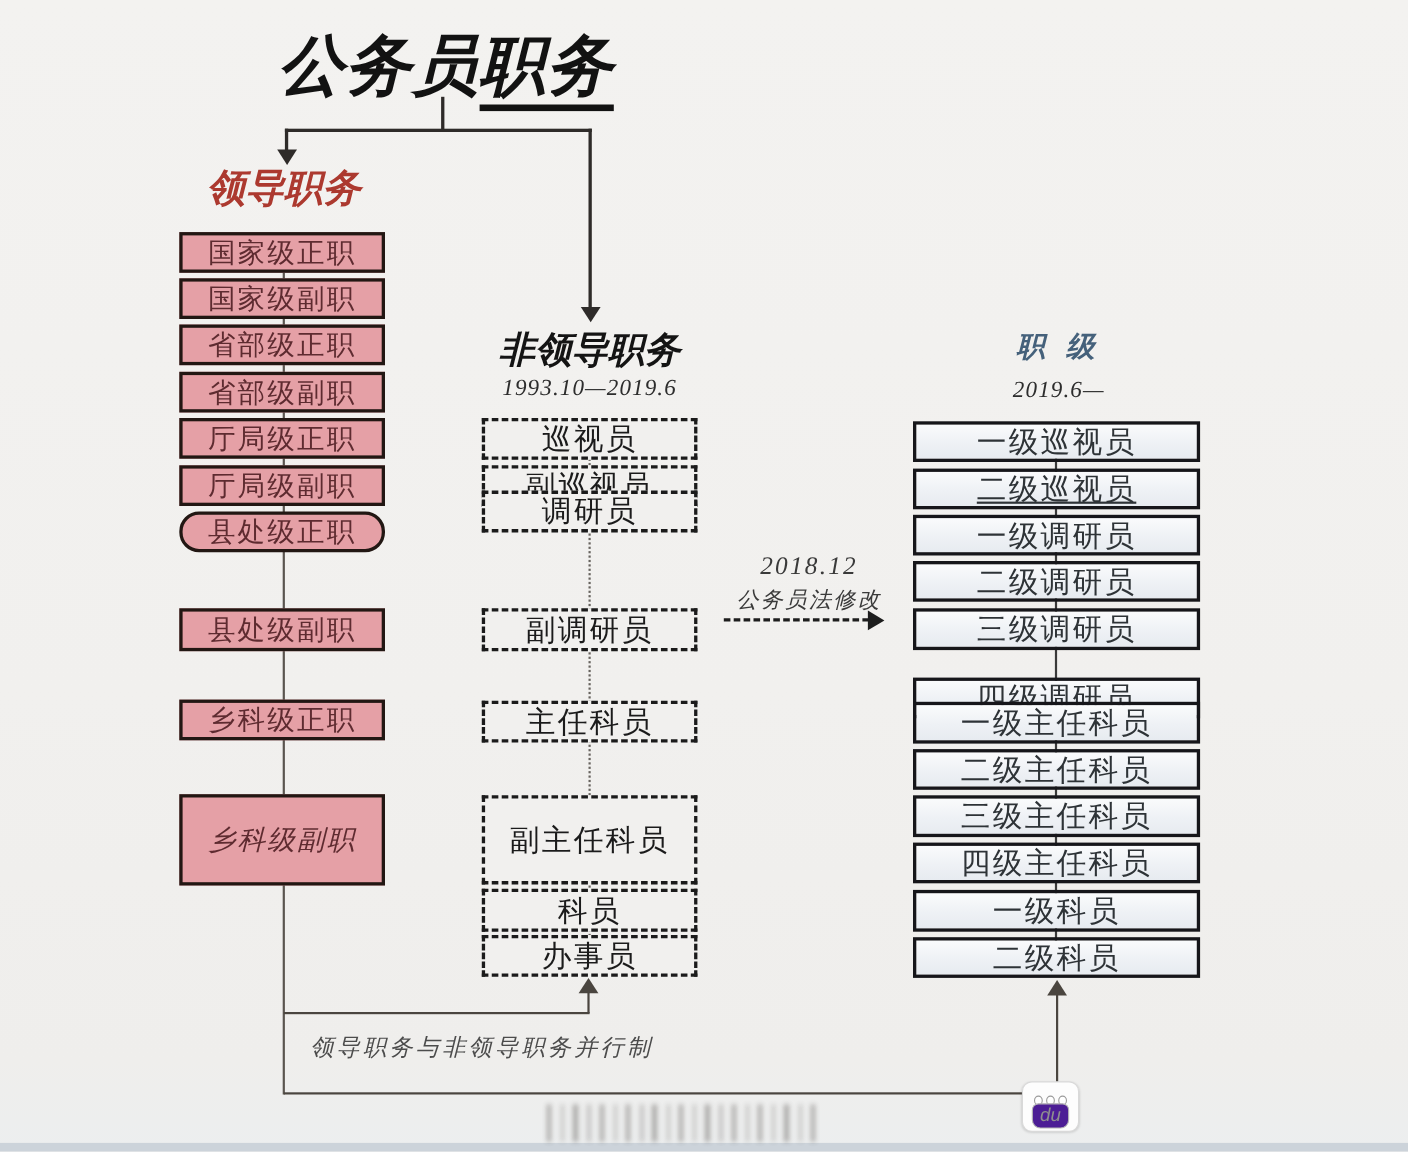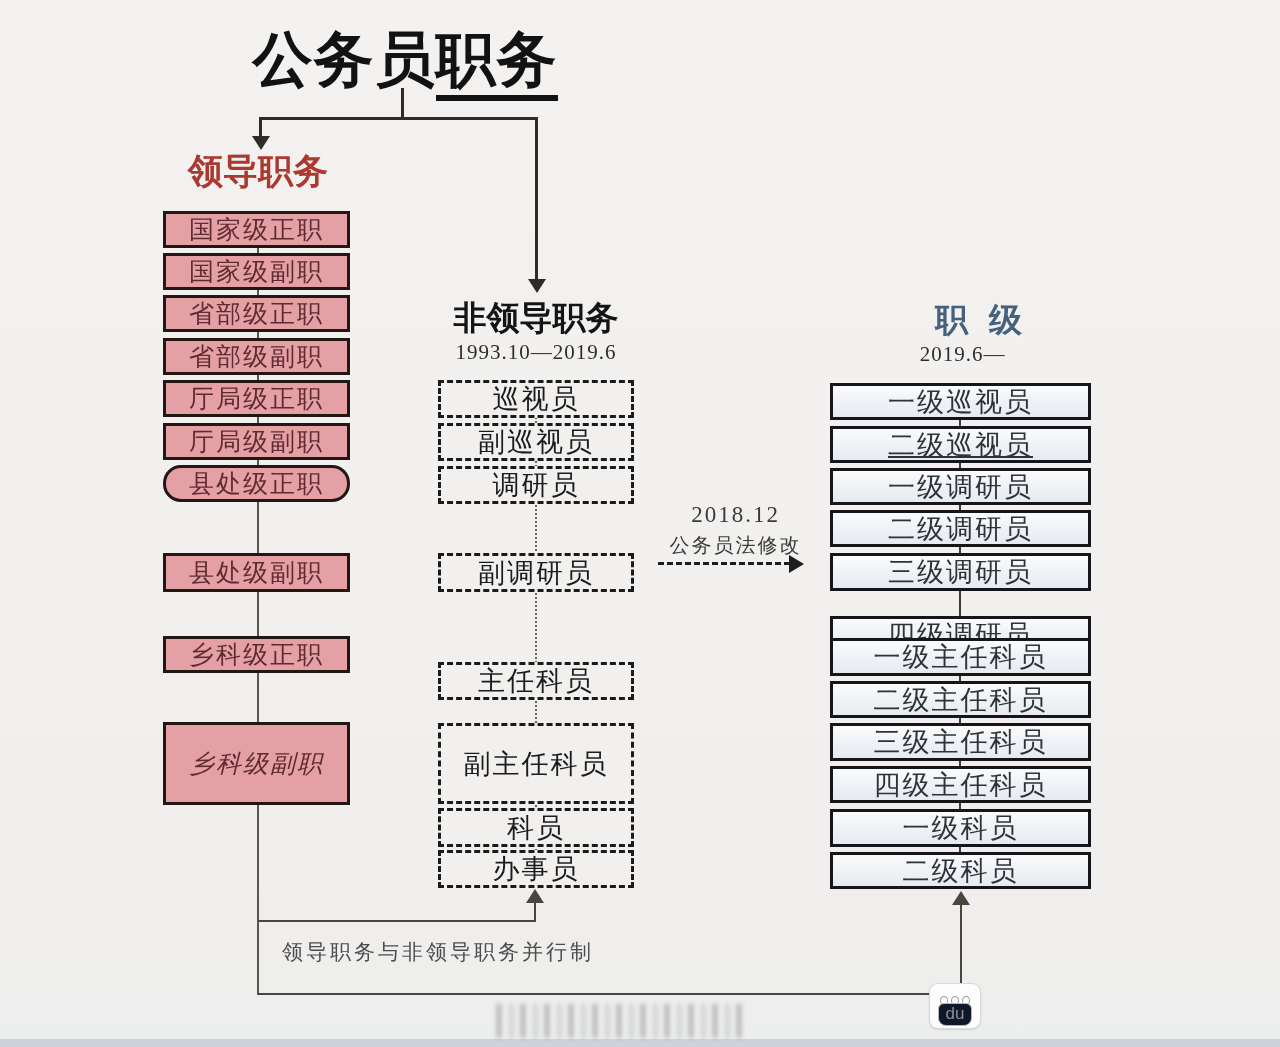--- a/index.html
+++ b/index.html
@@ -7,42 +7,42 @@
     font-family:"Liberation Sans", sans-serif;
     background:#e9e8e6;
   }
   .canvas{
     position:relative;
     width:1280px;height:1047px;
     margin:0 auto;
     background:linear-gradient(180deg,#f3f2f0 0%,#f1f0ee 60%,#efeeec 92%,#eceeef 100%);
     overflow:hidden;
   }
-  .abs{position:absolute;}
+  .abs{position:absolute;font-style:italic;}
   
   .main-title{
     left:225px;top:20px;width:360px;
     text-align:center;
     font-size:60px;font-weight:900;color:#121212;
     letter-spacing:1px;white-space:nowrap;
   }
   .main-title .u{border-bottom:6px solid #121212;padding-bottom:2px;}
   
   .line{background:#2e2b29;z-index:1;}
   .spine{z-index:0;}
   .arrow-down{width:0;height:0;border-left:9px solid transparent;border-right:9px solid transparent;border-top:14px solid #2e2b29;z-index:1;}
   .arrow-up{width:0;height:0;border-left:9px solid transparent;border-right:9px solid transparent;border-bottom:14px solid #4a453f;z-index:1;}
   .arrow-right{width:0;height:0;border-top:9px solid transparent;border-bottom:9px solid transparent;border-left:15px solid #1d1d1d;z-index:1;}
   .dashed-h{border-top:3px dashed #1d1d1d;background:none;}
   .dotted-v{width:0;border-left:2px dotted #67635e;background:none;}
   
   .col-header{font-weight:900;text-align:center;white-space:nowrap;}
   .hdr-lead{left:160px;top:148px;width:196px;font-size:35px;color:#ac392f;}
   .hdr-nonlead{left:425px;top:296px;width:222px;font-size:33px;color:#141414;text-align:center;}
-  .hdr-rank{left:874px;top:298px;width:215px;font-size:33px;color:#45617b;letter-spacing:6px;}
+  .hdr-rank{left:855px;top:298px;width:215px;font-size:26px;color:#45617b;letter-spacing:6px;}
   .subtitle{font-family:"Liberation Serif", serif;font-size:21px;color:#2d2d2d;text-align:center;letter-spacing:1px;white-space:nowrap;}
   .sub-nonlead{left:425px;top:340px;width:222px;}
   .sub-rank{left:855px;top:342px;width:215px;}
   
   .lbox{
     position:absolute;left:163px;width:187px;
     background:#e5a0a6;border:3px solid #221713;
     color:#5e2b30;font-size:25px;letter-spacing:2px;
     display:flex;align-items:center;justify-content:center;
     z-index:2;box-sizing:border-box;white-space:nowrap;
@@ -86,21 +86,21 @@
     left:929px;top:983px;width:50px;height:44px;z-index:3;
     background:#fdfdfd;border:1px solid #d9d9d9;border-radius:9px;
     box-shadow:0 1px 2px rgba(0,0,0,.12);
     display:flex;flex-direction:column;align-items:center;justify-content:flex-end;
   }
   .baidu-badge .paw{display:flex;gap:3px;margin-bottom:-2px;}
   .baidu-badge .paw i{width:6px;height:7px;border:1.5px solid #9a9a9a;border-radius:50%;background:#fff;}
   .baidu-badge .du{
     font-size:17px;color:#8f8f8f;font-family:"Liberation Sans",sans-serif;
     border:1.5px solid #b5b5b5;border-radius:6px 6px 8px 8px;
-    padding:0 7px 1px 7px;line-height:20px;background:#0f172a;margin-bottom:2px;
+    padding:0 7px 1px 7px;line-height:20px;background:#4c1d95;margin-bottom:2px;
   }
   .bottom-strip{left:0;top:1039px;width:1280px;height:8px;background:#ccd3da;z-index:0;}
 </style>
 </head>
 <body>
 
 <div class="canvas">
 
   <div class="abs main-title">
     <span>公务员</span><span class="u">职务</span>
@@ -131,23 +131,23 @@
       <div class="lbox" style="top: 380px; height: 37px;">厅局级正职</div>
       <div class="lbox" style="top: 423px; height: 37px;">厅局级副职</div>
       <div class="lbox" style="top: 465px; height: 37px; border-radius: 18px;">县处级正职</div>
       <div class="lbox" style="top: 553px; height: 39px;">县处级副职</div>
       <div class="lbox" style="top: 636px; height: 37px;">乡科级正职</div>
       <div class="lbox" style="top: 722px; height: 83px; font-style: italic;">乡科级副职</div>
     </div>
   <div id="nonleadership-boxes">
       <div class="mbox" style="top: 380px; height: 38px;">巡视员</div>
       <div class="mbox" style="top: 423px; height: 38px;">副巡视员</div>
-      <div class="mbox" style="top: 466px; height: 38px;">调研员</div>
+      <div class="mbox" style="top: 446px; height: 38px;">调研员</div>
       <div class="mbox" style="top: 553px; height: 39px;">副调研员</div>
-      <div class="mbox" style="top: 662px; height: 38px;">主任科员</div>
+      <div class="mbox" style="top: 637px; height: 38px;">主任科员</div>
       <div class="mbox" style="top: 723px; height: 81px;">副主任科员</div>
       <div class="mbox" style="top: 808px; height: 39px;">科员</div>
       <div class="mbox" style="top: 850px; height: 38px;">办事员</div>
     </div>
   <div id="rank-boxes">
       <div class="rbox" style="top: 383px; height: 37px;">一级巡视员</div>
       <div class="rbox" style="top: 426px; height: 37px; text-decoration: underline;">二级巡视员</div>
       <div class="rbox" style="top: 468px; height: 37px;">一级调研员</div>
       <div class="rbox" style="top: 510px; height: 37px;">二级调研员</div>
       <div class="rbox" style="top: 553px; height: 38px;">三级调研员</div>

